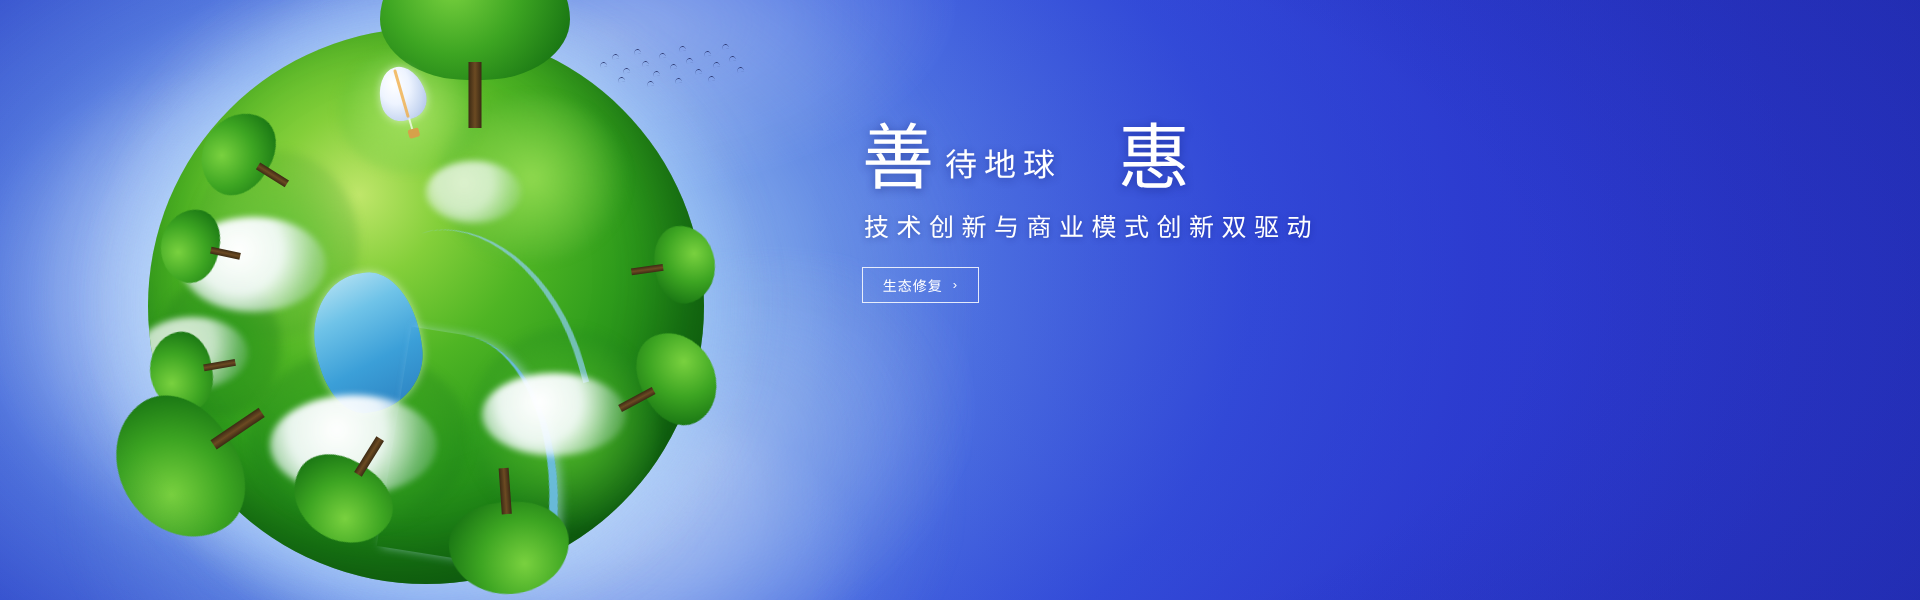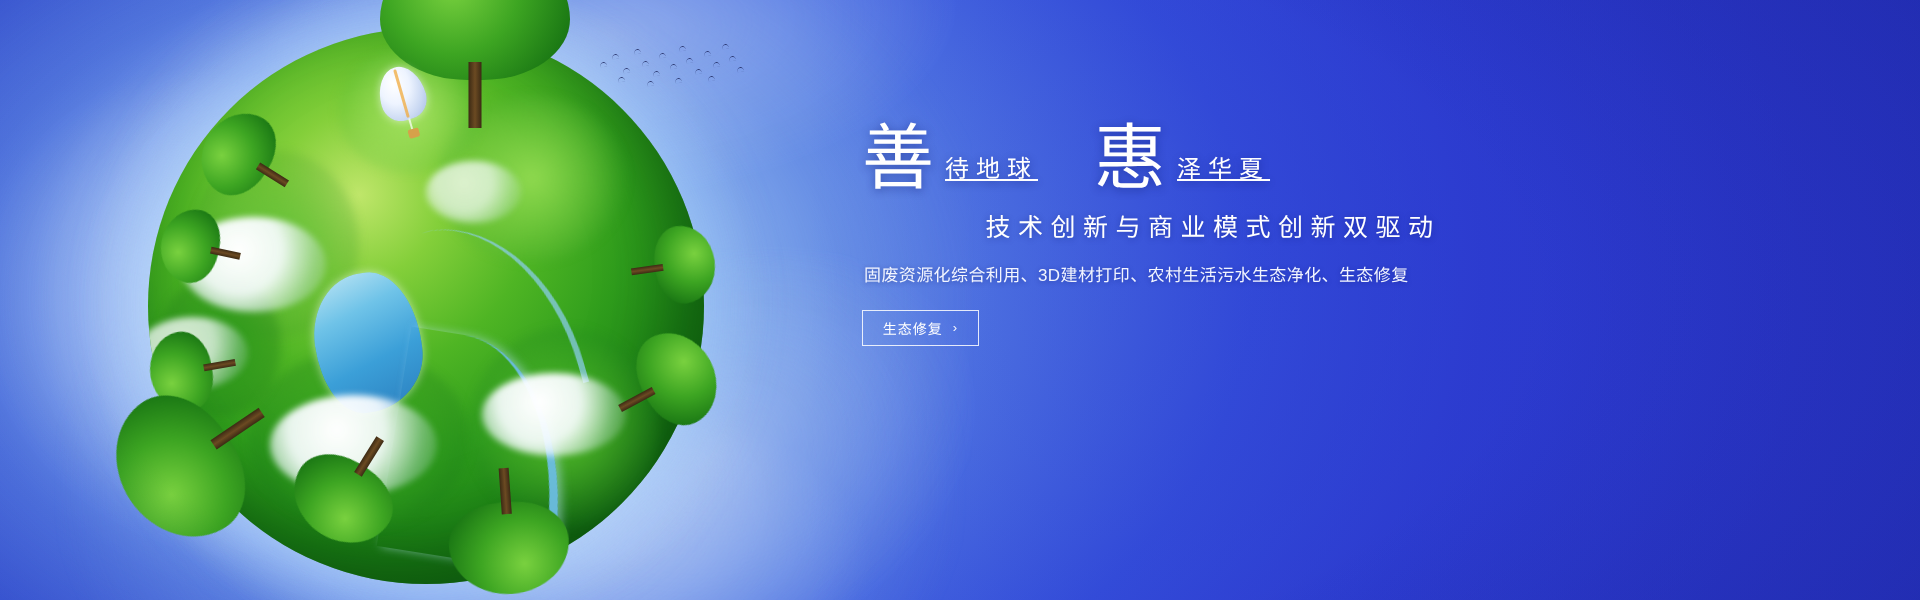--- a/index.html
+++ b/index.html
@@ -183,31 +183,29 @@
   }
   .h-big{
     font-family:"Liberation Serif","DejaVu Serif",serif;
     font-size:72px;line-height:.98;font-weight:400;
     letter-spacing:1px;
     text-shadow:0 2px 10px rgba(10,25,110,.45);
     transform:translateY(2px);
   }
   .h-small{
     font-family:"Liberation Serif","DejaVu Serif",serif;
-    font-size:24px;line-height:1;font-weight:400;letter-spacing:7px;
+    font-size:32px;line-height:1;font-weight:400;letter-spacing:7px;
     padding:0 0 12px 10px;
     text-shadow:0 2px 8px rgba(10,25,110,.45);
-    text-decoration:underline;
   }
   .h-gap{width:56px;}
   .subtitle{
     font-size:25px;letter-spacing:7.5px;font-weight:400;
     margin:14px 0 0 2px;white-space:nowrap;
     text-shadow:0 1px 6px rgba(10,25,110,.40);
-    text-align:center;
   }
   .desc{
     font-size:17px;letter-spacing:.4px;font-weight:400;
     margin:18px 0 0 2px;white-space:nowrap;color:#f2f5ff;
     text-shadow:0 1px 5px rgba(10,25,110,.40);
   }
   .cta{
     display:inline-flex;align-items:center;justify-content:center;gap:10px;
     margin-top:24px;
     width:115px;height:34px;
@@ -326,25 +324,23 @@
 
   <div class="bg-vignette"></div>
 
   <div class="content">
 
     <div class="headline">
       <span class="h-big">善</span>
       <span class="h-small">待地球</span>
       <span class="h-gap"></span>
       <span class="h-big">惠</span>
-      <span class="h-small">泽华夏</span>
     </div>
 
     <div class="subtitle">技术创新与商业模式创新双驱动</div>
-    <div class="desc">固废资源化综合利用、3D建材打印、农村生活污水生态净化、生态修复</div>
 
     <div class="cta">
       <span>生态修复</span>
       <span class="chev">›</span>
     </div>
 
   </div>
 </div>
 
 </body></html>

